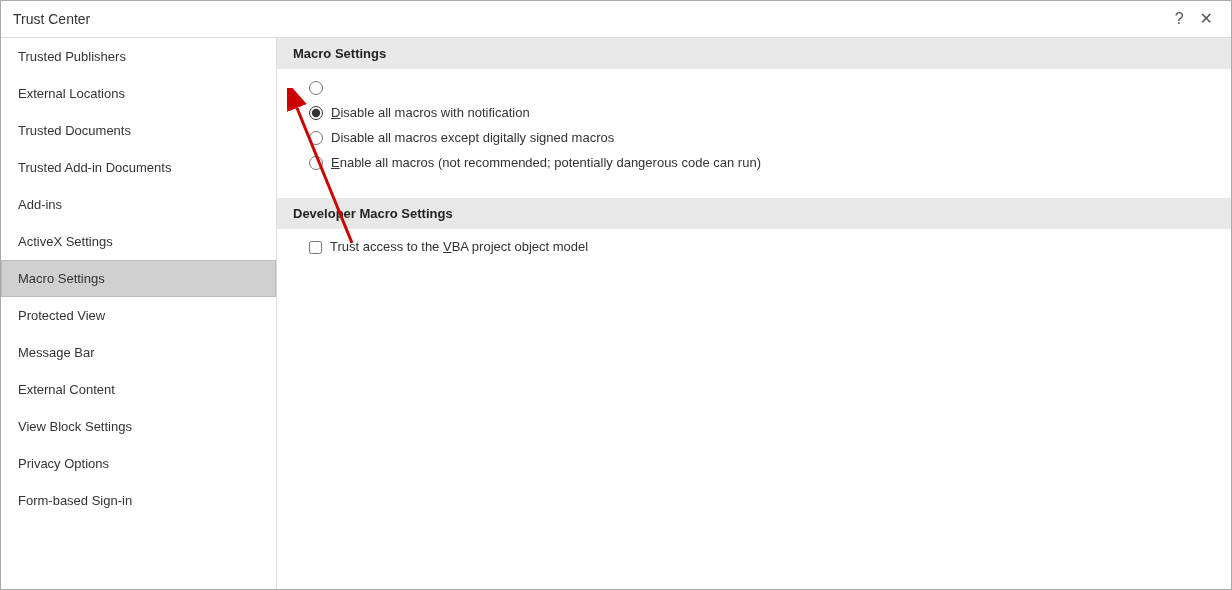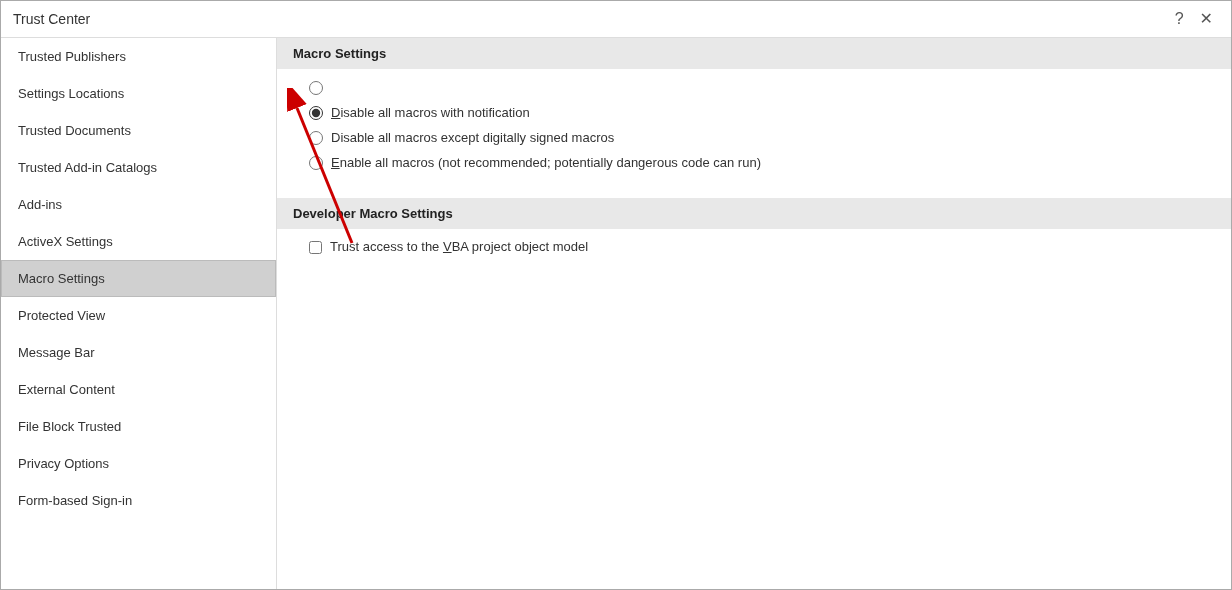--- a/index.html
+++ b/index.html
@@ -152,30 +152,30 @@
     <div class="title-bar-right">
       <button class="title-btn">?</button>
       <button class="title-btn">✕</button>
     </div>
   </div>
 
   <div class="content-area">
 
     <div class="sidebar">
     <div class="sidebar-item">Trusted Publishers</div>
-        <div class="sidebar-item">Settings Locations</div>
+        <div class="sidebar-item">External Locations</div>
         <div class="sidebar-item">Trusted Documents</div>
-        <div class="sidebar-item">Trusted Add-in Catalogs</div>
+        <div class="sidebar-item">Trusted Add-in Documents</div>
         <div class="sidebar-item">Add-ins</div>
         <div class="sidebar-item">ActiveX Settings</div>
         <div class="sidebar-item active">Macro Settings</div>
         <div class="sidebar-item">Protected View</div>
         <div class="sidebar-item">Message Bar</div>
         <div class="sidebar-item">External Content</div>
-        <div class="sidebar-item">File Block Trusted</div>
+        <div class="sidebar-item">View Block Settings</div>
         <div class="sidebar-item">Privacy Options</div>
         <div class="sidebar-item">Form-based Sign-in</div>
       </div>
 
     <div class="main-content">
 
       <div class="arrow-annotation">
         <svg width="80" height="160" viewBox="0 0 80 160">
           <defs>
             <marker id="arrowhead" markerWidth="10" markerHeight="7" refX="0" refY="3.5" orient="auto">

